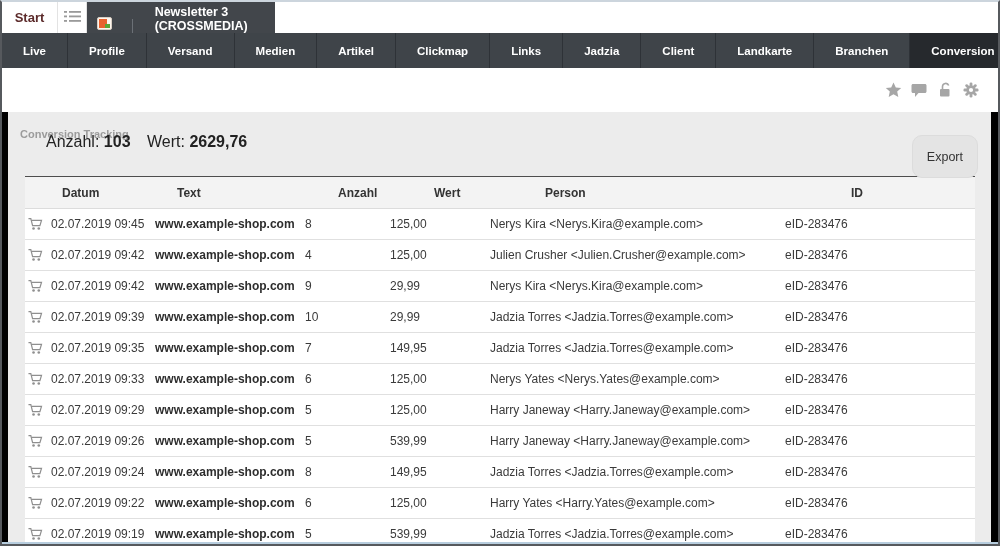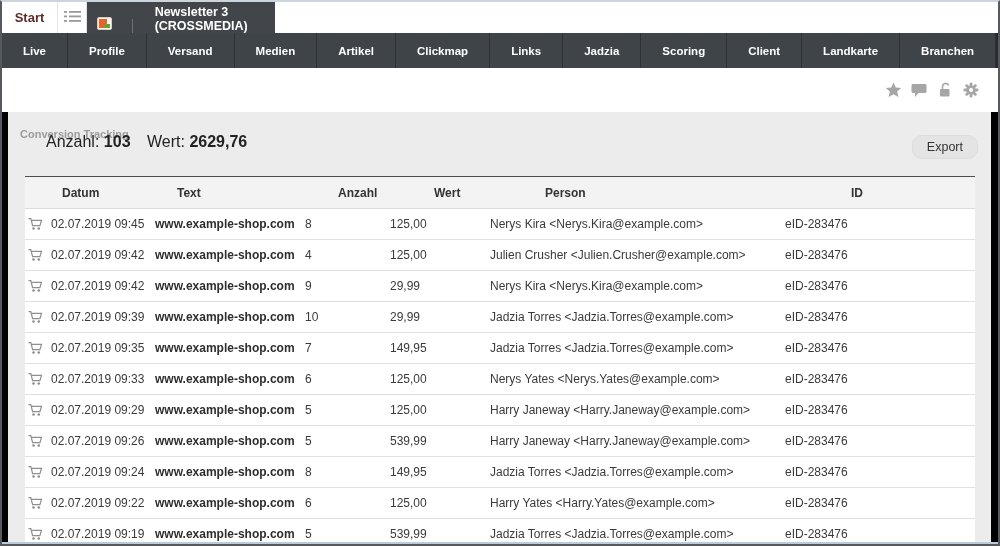--- a/index.html
+++ b/index.html
@@ -53,21 +53,21 @@
     position:absolute; top:110px; left:6px; right:7px; bottom:0;
     background:#ececec; overflow:hidden;
   }
   .summary { position:relative; height:64px; }
   .section-title { position:absolute; left:12px; top:16px; font-size:11px; font-weight:bold; color:#9b9b9b; }
   .stats { position:absolute; left:38px; top:21px; font-size:16px; color:#222; }
   .stats .lbl { font-weight:normal; }
   .stats .val { font-weight:bold; }
   .stats .grp-wert { margin-left:12px; }
   .export-btn {
-    position:absolute; right:13px; top:23px; height:24px; min-width:66px;
+    position:absolute; right:13px; top:23px; height:43px; min-width:66px;
     background:#e4e4e4; border:1px solid #dcdcdc; border-radius:10px;
     font-size:12.5px; color:#333; font-family:"Liberation Sans",sans-serif;
     cursor:pointer; padding:0 14px;
   }
 
   
   .table { margin-left:17px; width:950px; }
   .thead {
     display:flex; align-items:center; height:33px; background:#f3f3f3;
     border-top:1px solid #4d4d4d; border-bottom:1px solid #dcdcdc;
@@ -122,21 +122,20 @@
 
   <div class="navbar">
       <div class="nav-tab">Live</div>
       <div class="nav-tab">Profile</div>
       <div class="nav-tab">Versand</div>
       <div class="nav-tab">Medien</div>
       <div class="nav-tab">Artikel</div>
       <div class="nav-tab">Clickmap</div>
       <div class="nav-tab">Links</div>
       <div class="nav-tab">Jadzia</div>
-      <div class="nav-tab">Scoring</div>
       <div class="nav-tab">Client</div>
       <div class="nav-tab">Landkarte</div>
       <div class="nav-tab">Branchen</div>
       <div class="nav-tab active">Conversion</div>
     </div>
 
   <div class="iconrow">
     <div class="icons">
       <span class="tool-icon">
         <svg width="17" height="16" viewBox="0 0 17 16">

